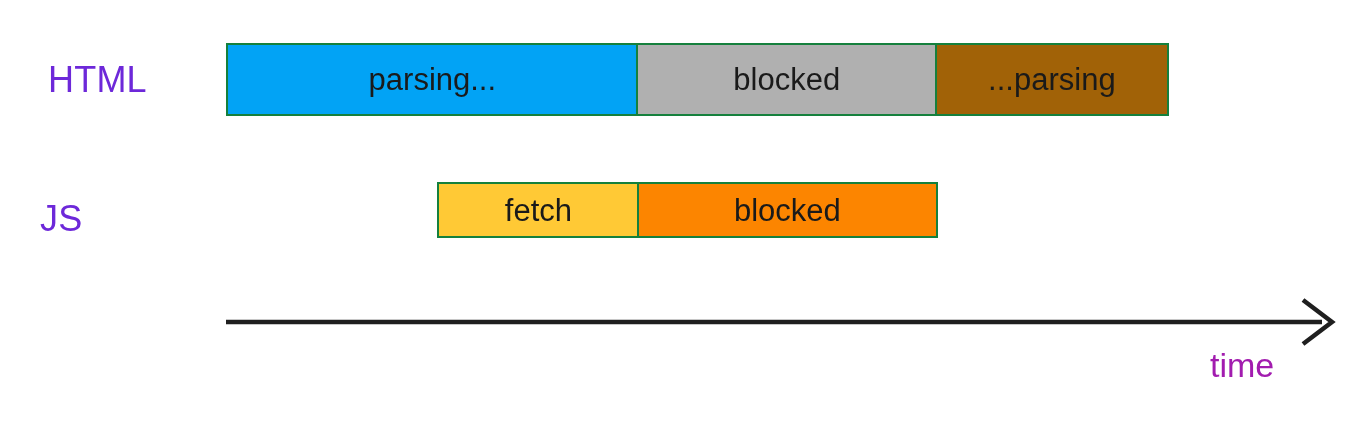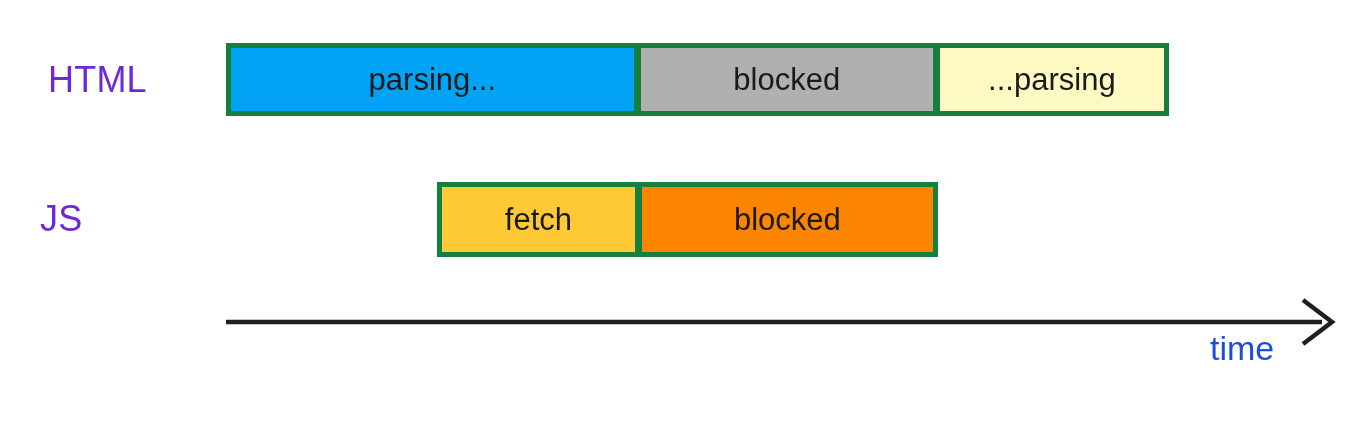--- a/index.html
+++ b/index.html
@@ -37,27 +37,27 @@
   #track-html {
     left: 226px;
     top: 43px;
     width: 943px;
     height: 73px;
   }
   #track-js {
     left: 437px;
     top: 182px;
     width: 501px;
-    height: 75px;
+    height: 56px;
   }
 
   .seg {
     position: relative;
     box-sizing: border-box;
-    border: 5px solid #15803d;
+    border: 2px solid #15803d;
     display: flex;
     align-items: center;
     justify-content: center;
     font-size: 31px;
     line-height: 1;
     color: #1a1a1a;
     white-space: nowrap;
     overflow: hidden;
   }
   
@@ -75,42 +75,42 @@
   #time-axis {
     position: absolute;
     left: 210px;
     top: 288px;
     width: 1140px;
     height: 70px;
   }
   #time-label {
     position: absolute;
     left: 1210px;
-    top: 331px;
+    top: 348px;
     font-size: 34px;
     line-height: 1;
-    color: #1d4ed8;
+    color: #a21caf;
     white-space: nowrap;
   }
 </style>
 </head>
 <body>
 
 <div id="diagram">
 
   <div class="row-label" id="label-html">HTML</div>
 
   <div class="track" id="track-html">
     <div class="seg" id="seg-parsing-start" style="background:#02a3f5;">
       <span>parsing...</span>
     </div>
     <div class="seg" id="seg-blocked" style="background:#b0b0b0;">
       <span>blocked</span>
     </div>
-    <div class="seg" id="seg-parsing-end" style="background:#fef9c3;">
+    <div class="seg" id="seg-parsing-end" style="background:#a16207;">
       <span>...parsing</span>
     </div>
   </div>
 
   <div class="row-label" id="label-js">JS</div>
 
   <div class="track" id="track-js">
     <div class="seg" id="seg-fetch" style="background:#ffc935;">
       <span>fetch</span>
     </div>

